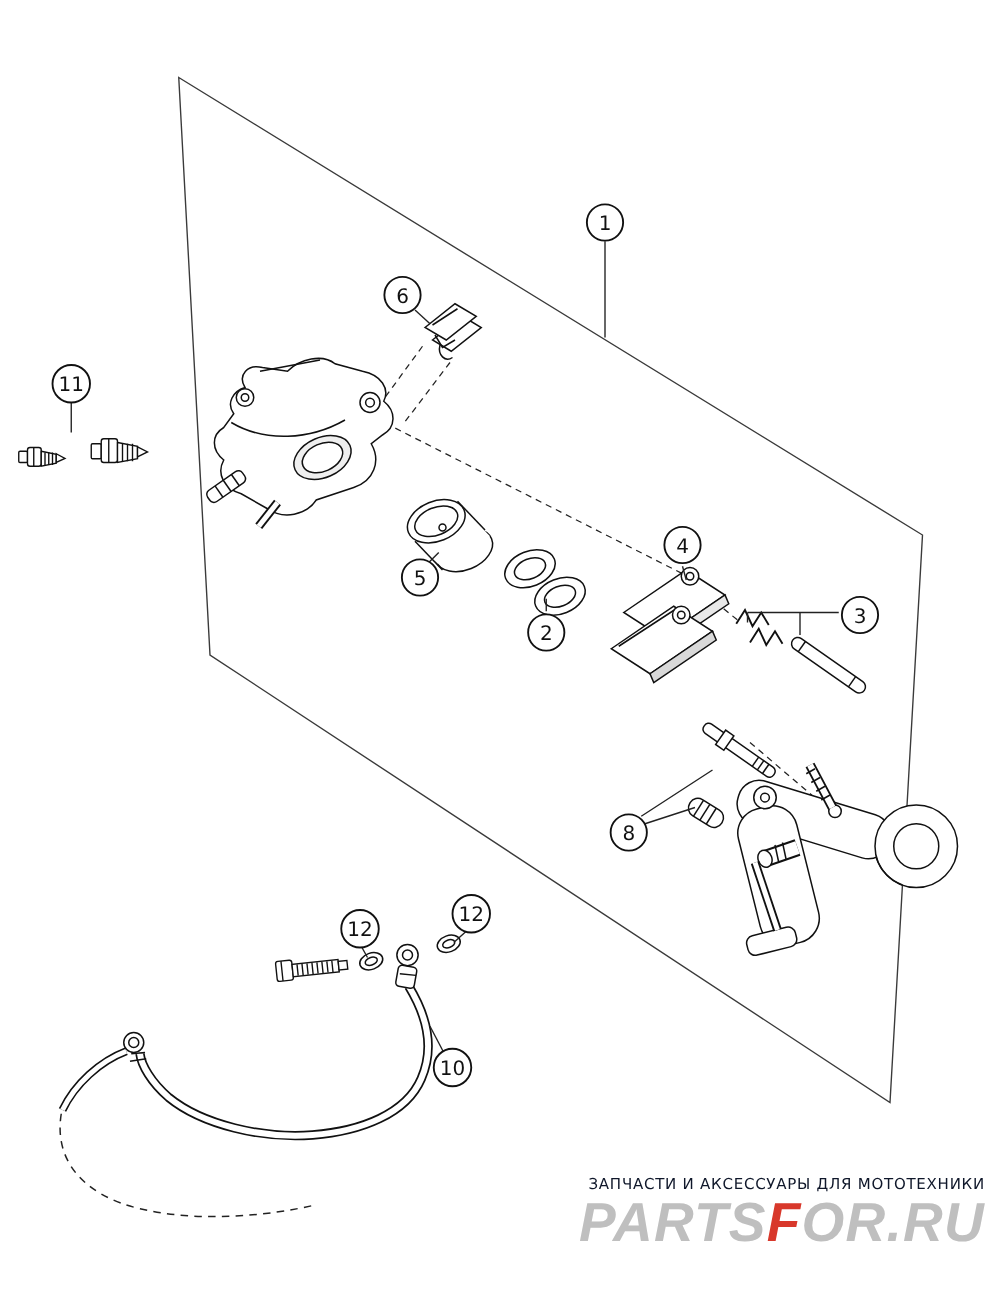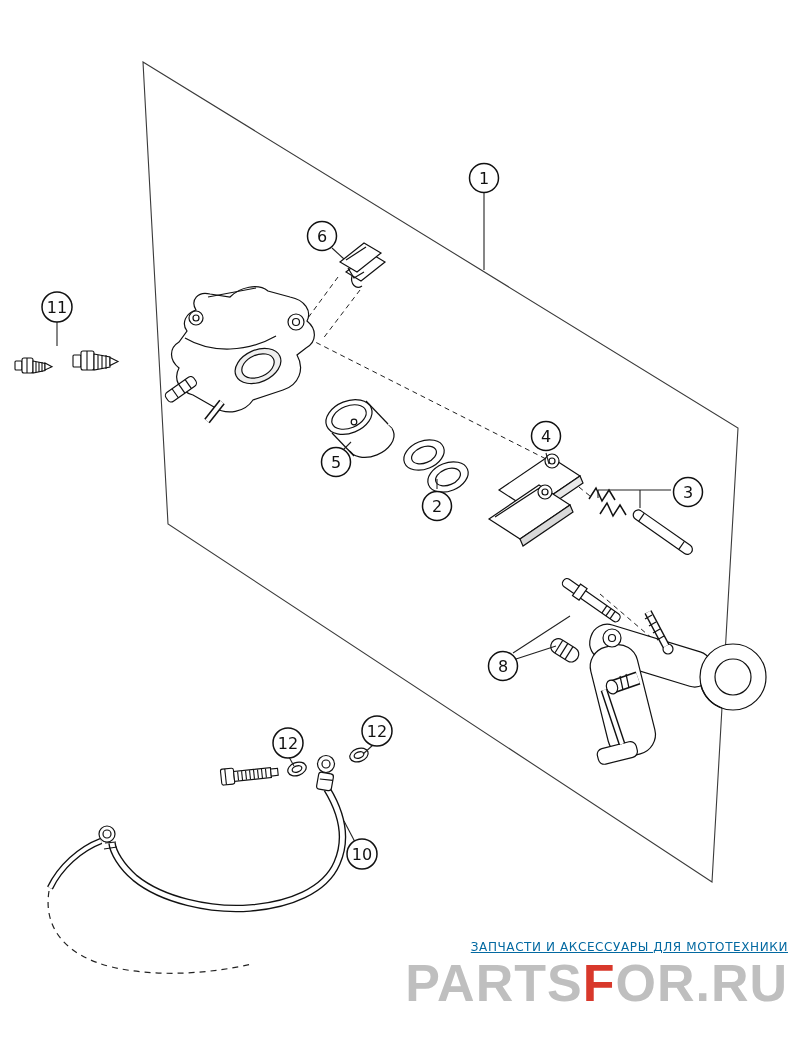--- a/index.html
+++ b/index.html
@@ -13,25 +13,25 @@
   .stage svg{position:absolute;left:0;top:0;}
   .callout-num{
     font-family:"DejaVu Sans","Liberation Sans",sans-serif;
     font-size:16px;fill:#111;
   }
   .footer{
     position:absolute;right:12px;top:940px;
     text-align:right;
   }
   .tagline{
-    font-size:12px;color:#0369a1;letter-spacing:0.6px;
-    margin-bottom:3px;white-space:nowrap;text-decoration:underline;
+    font-size:12px;color:#0f172a;letter-spacing:0.6px;
+    margin-bottom:3px;white-space:nowrap;
   }
   .logo{
-    font-size:52px;font-weight:bold;
+    font-size:44px;font-weight:bold;font-style:italic;
     color:#bfbfbf;letter-spacing:1px;line-height:1;
     font-family:"Liberation Sans",sans-serif;white-space:nowrap;
   }
   .logo .red{color:#d8382b;}
 </style>
 </head>
 <body>
 
 <div class="stage">
 

